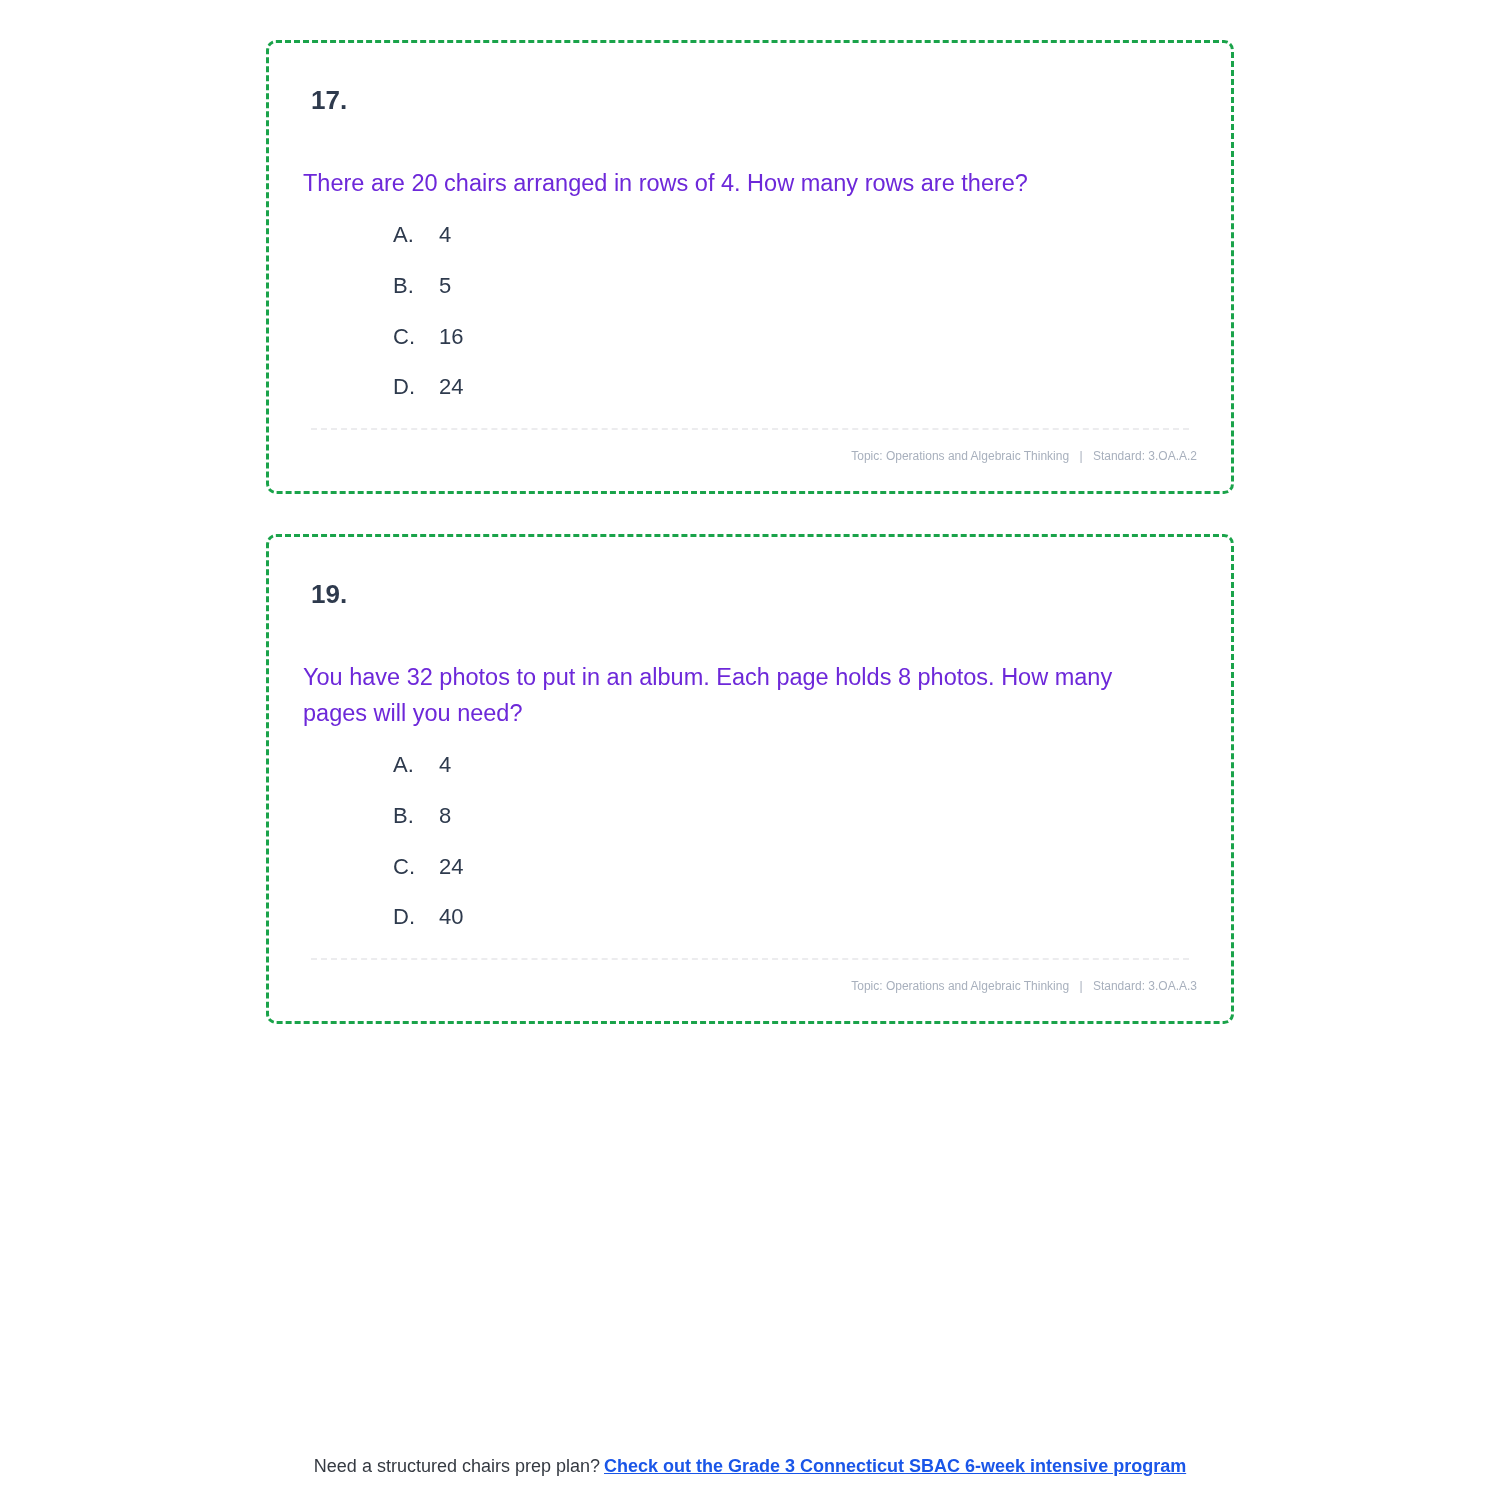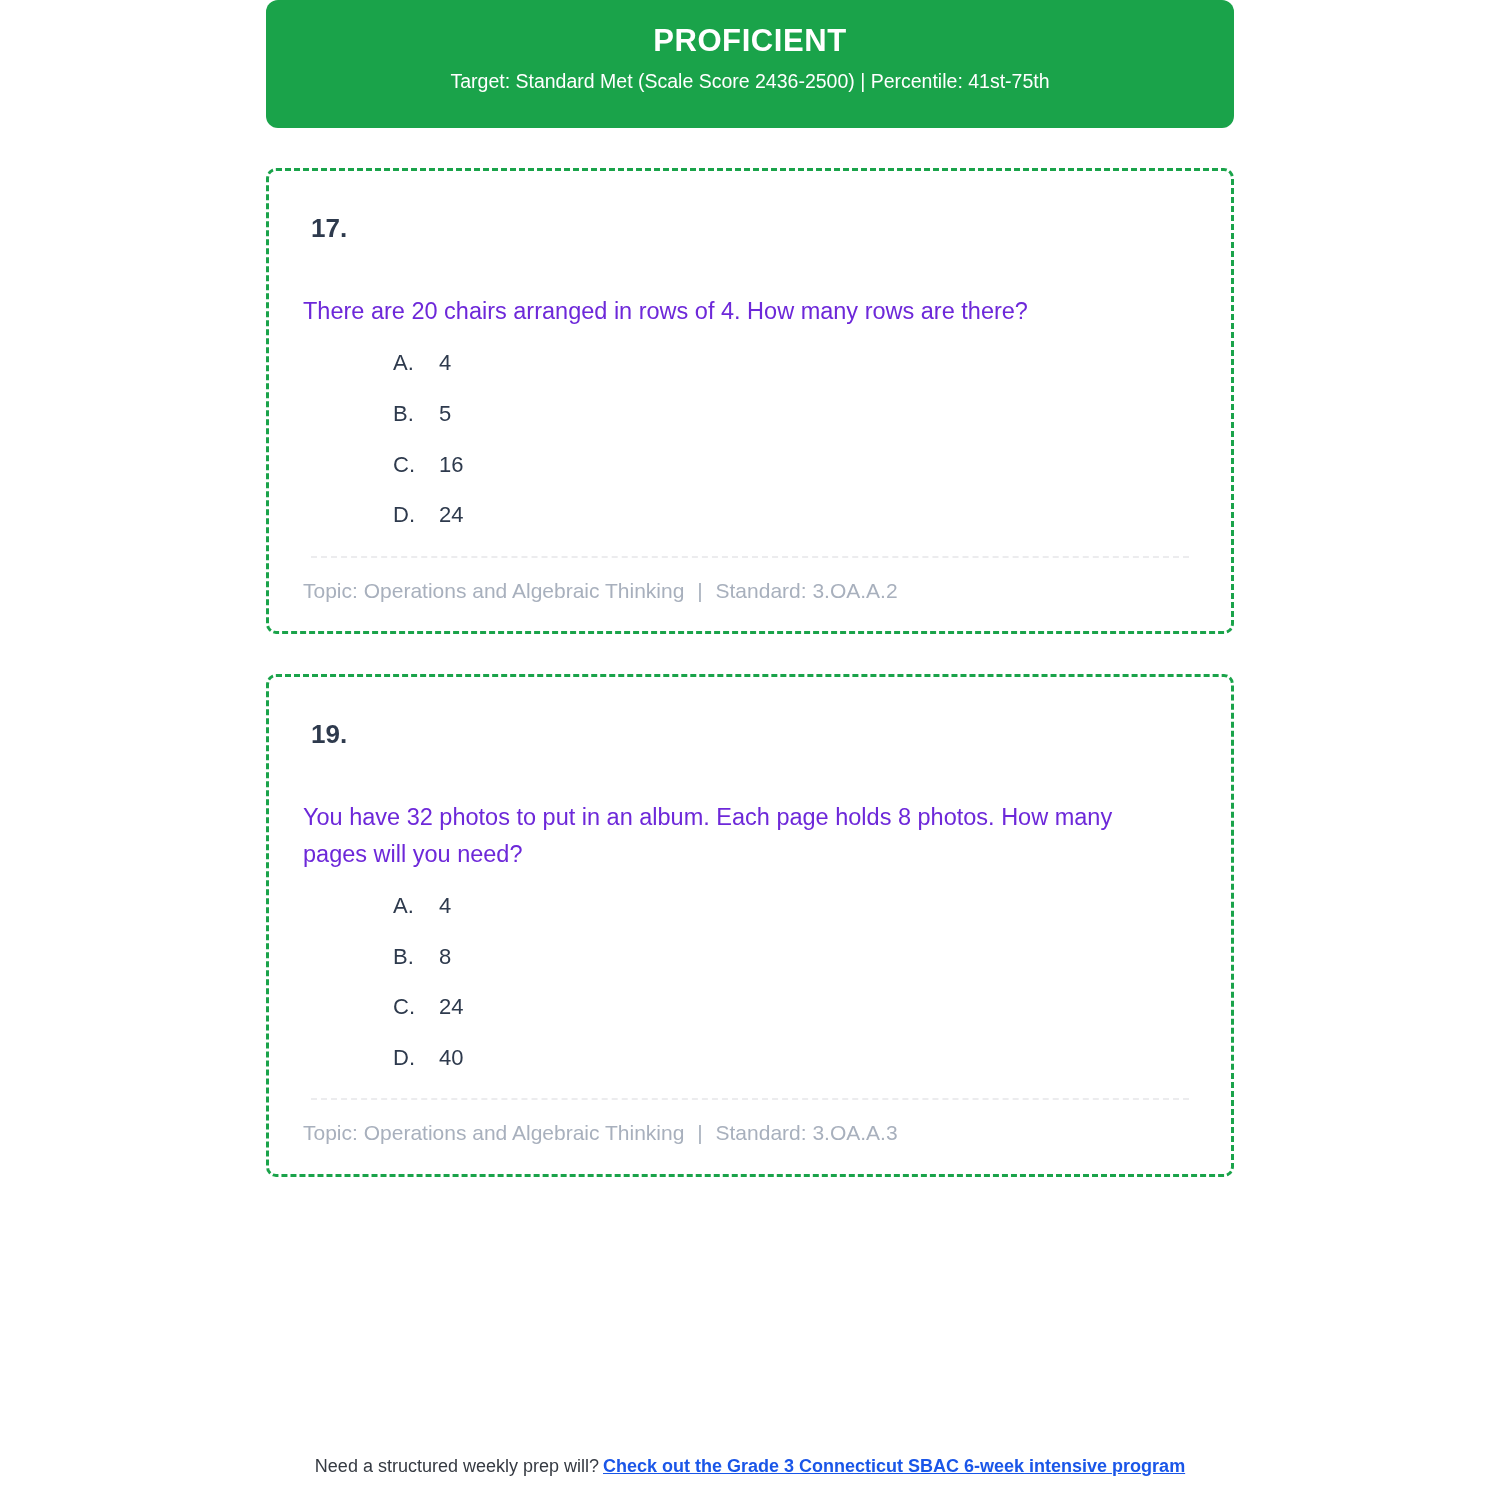--- a/index.html
+++ b/index.html
@@ -103,23 +103,23 @@
     line-height: 1.3;
   }
 
   .meta-divider {
     margin: 26px 8px 0 8px;
     border-top: 2px dashed #ececee;
     height: 0;
   }
   .meta-line {
     margin-top: 18px;
-    text-align: left;
+    text-align: right;
     color: #a8b0bd;
-    font-size: 21px;
+    font-size: 12px;
     line-height: 1.4;
     padding-bottom: 4px;
   }
   .meta-sep { padding: 0 7px; }
 
   
   .footer {
     position: absolute;
     left: 0;
     top: 1456px;
@@ -132,24 +132,20 @@
     color: #1a56e8;
     font-weight: bold;
     margin-left: 4px;
   }
 </style>
 </head>
 <body>
 
 <div class="page">
 
-  <div class="banner">
-    <div class="banner-title">PROFICIENT</div>
-    <div class="banner-sub">Target: Standard Met (Scale Score 2436-2500)  |  Percentile: 41st-75th</div>
-  </div>
 
   <div class="card">
     <div class="q-head">
       <div class="q-num">17.</div>
       <div class="q-text">There are 20 chairs arranged in rows of 4. How many rows are there?</div>
     </div>
     <div class="options">
       <div class="option">
         <span class="opt-letter">A.</span>
         <span class="opt-value">4</span>
@@ -202,14 +198,14 @@
     <div class="meta-line">
       <span>Topic: Operations and Algebraic Thinking</span>
       <span class="meta-sep">|</span>
       <span>Standard: 3.OA.A.3</span>
     </div>
   </div>
 
 </div>
 
 <div class="footer">
-  <span>Need a structured weekly prep will?</span><a class="footer-link" href="#">Check out the Grade 3 Connecticut SBAC 6-week intensive program</a>
+  <span>Need a structured chairs prep plan?</span><a class="footer-link" href="#">Check out the Grade 3 Connecticut SBAC 6-week intensive program</a>
 </div>
 
 </body></html>

